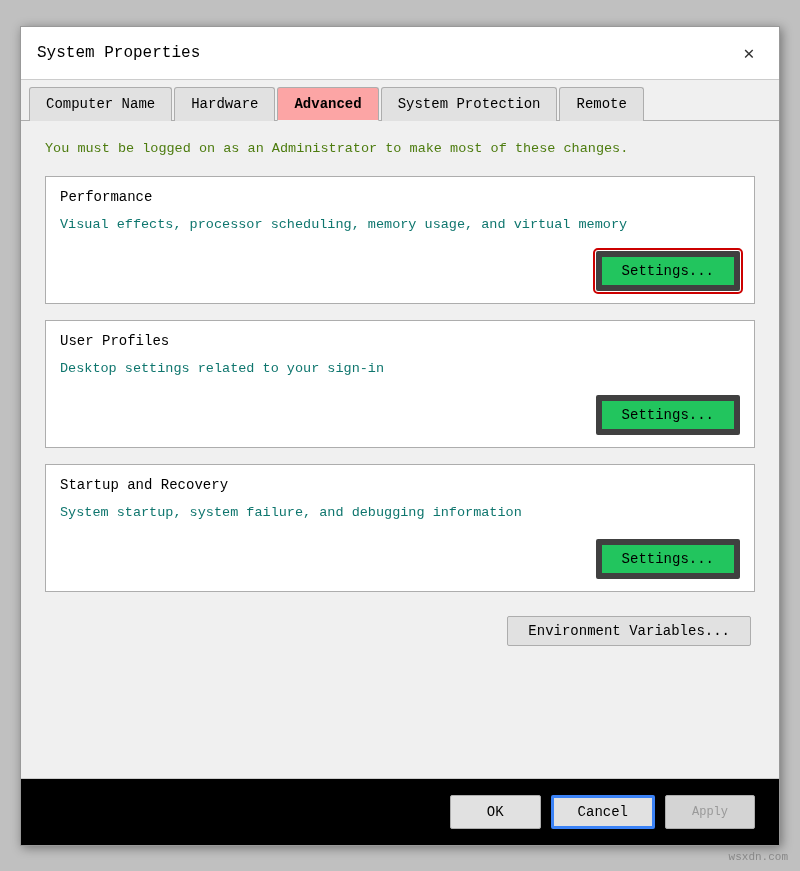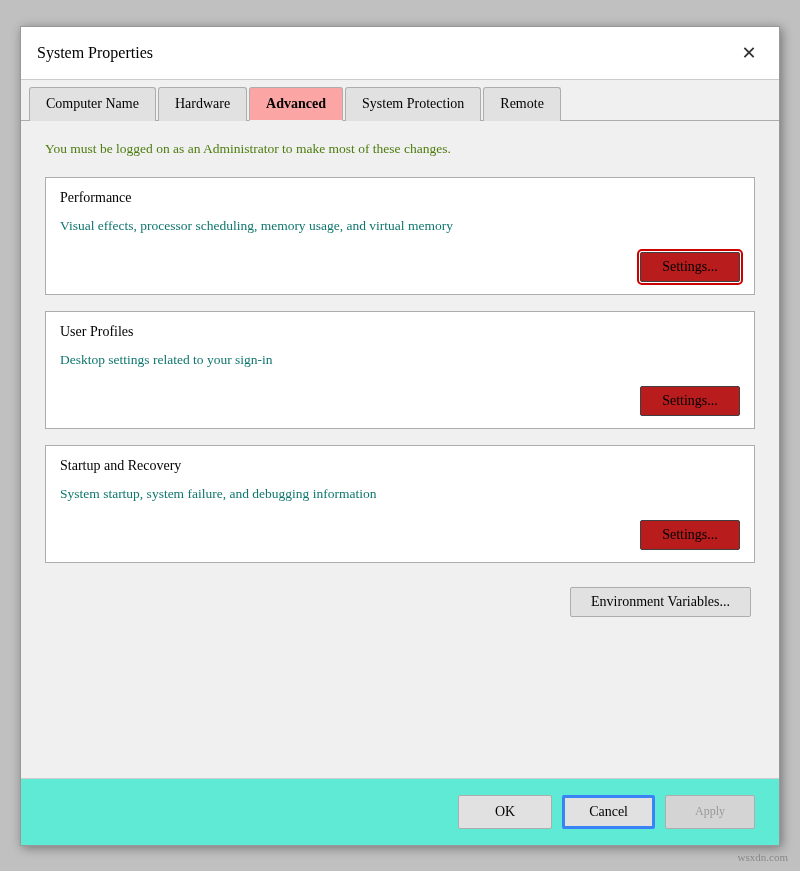--- a/index.html
+++ b/index.html
@@ -1,19 +1,19 @@
 <!DOCTYPE html>
 <html><head>
   <meta charset="utf-8">
   <style>
     * {
       box-sizing: border-box;
       margin: 0;
       padding: 0;
-      font-family: Liberation Serif, serif;
+      font-family: Liberation Mono, monospace;
       font-size: 14px;
     }
 
     body {
       background: #c0c0c0;
       display: flex;
       justify-content: center;
       align-items: center;
       min-height: 100vh;
     }
@@ -121,40 +121,40 @@
       line-height: 1.5;
     }
 
     .section-button-row {
       display: flex;
       justify-content: flex-end;
     }
 
     .settings-button {
       padding: 6px 20px;
-      border: 1px solid #404040;
-      background: #b91c1c;
+      border: 6px solid #404040;
+      background: #22c55e;
       cursor: pointer;
       font-size: 14px;
       min-width: 100px;
       border-radius: 2px;
     }
 
     .settings-button.highlighted {
       outline: 2px solid #cc0000;
       outline-offset: 1px;
     }
 
     .bottom-bar {
       padding: 16px 24px;
       display: flex;
       justify-content: flex-end;
       gap: 10px;
       border-top: 1px solid #ccc;
-      background: #5eead4;
+      background: #000000;
       margin-top: auto;
     }
 
     .env-variables-row {
       display: flex;
       justify-content: flex-end;
       padding: 0 4px;
       margin-top: 8px;
     }
 

